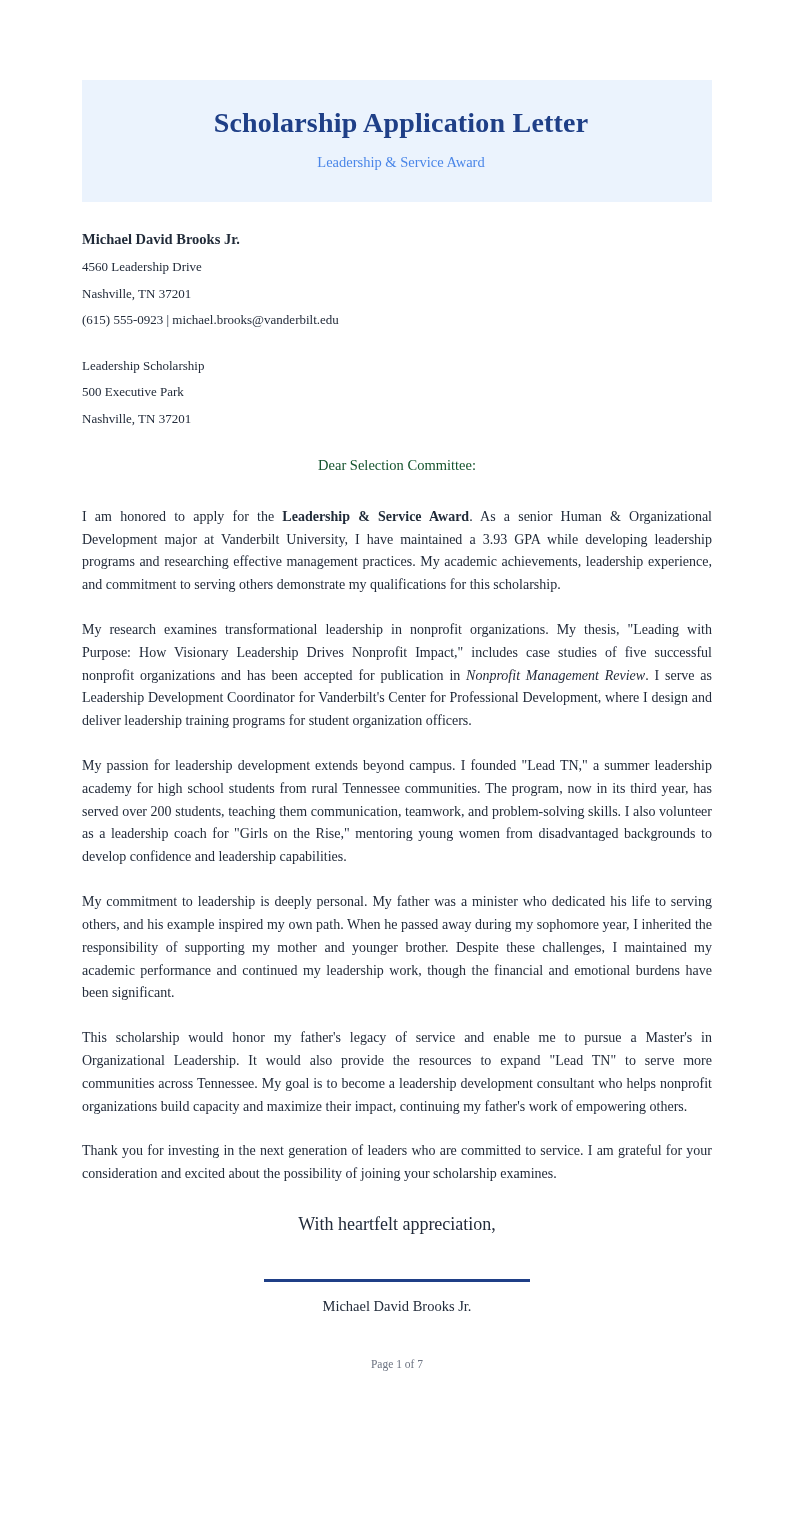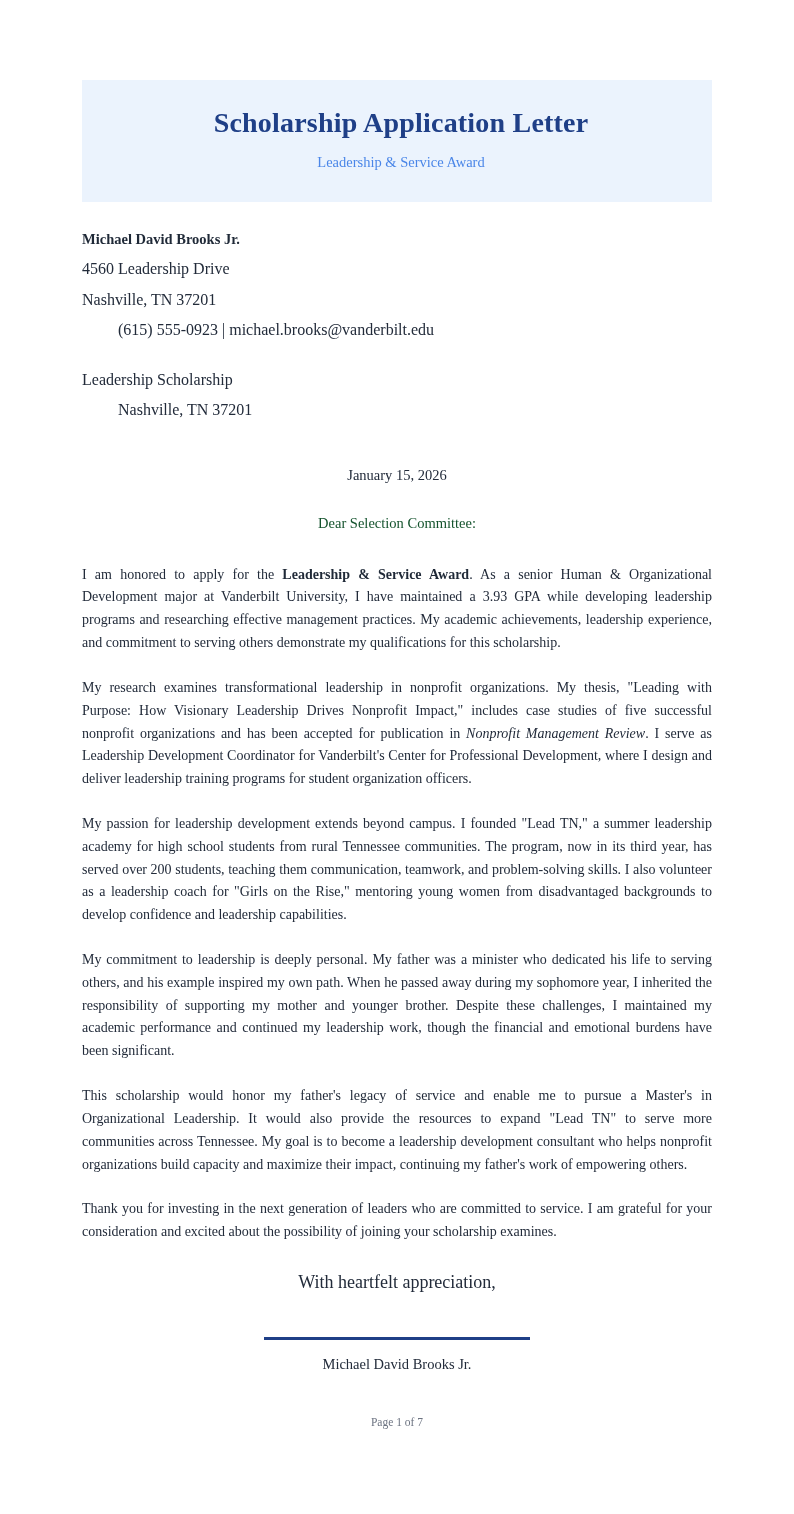--- a/index.html
+++ b/index.html
@@ -61,28 +61,27 @@
     margin-top: 28px;
   }
   .address-name {
     font-size: 14.5px;
     font-weight: bold;
     color: #1f2937;
     margin: 0 0 9px 0;
     line-height: 1.35;
   }
   .address-line {
-    font-size: 16px;
+    font-size: 13px;
     color: #222b3a;
     margin: 0 0 9px 0;
     line-height: 1.35;
   }
   .address-line:last-child {
     margin-bottom: 0;
-    margin-left: 36px;
   }
 
   
   .letter-date {
     margin: 44px 0 0 0;
     text-align: center;
     font-size: 14.5px;
     color: #222b3a;
     line-height: 1.4;
   }
@@ -169,24 +168,24 @@
 
     <div class="address-block sender">
       <p class="address-name">Michael David Brooks Jr.</p>
       <p class="address-line">4560 Leadership Drive</p>
       <p class="address-line">Nashville, TN 37201</p>
       <p class="address-line">(615) 555-0923 | michael.brooks@vanderbilt.edu</p>
     </div>
 
     <div class="address-block recipient">
       <p class="address-line">Leadership Scholarship</p>
+      <p class="address-line">500 Executive Park</p>
       <p class="address-line">Nashville, TN 37201</p>
     </div>
 
-    <p class="letter-date">January 15, 2026</p>
 
     <p class="letter-salutation">Dear Selection Committee:</p>
 
     <div class="letter-body">
 
       <p class="body-paragraph"><span>I am honored to apply for the </span><b>Leadership &amp; Service Award</b><span>. As a senior Human &amp; Organizational Development major at Vanderbilt University, I have maintained a 3.93 GPA while developing leadership programs and researching effective management practices. My academic achievements, leadership experience, and commitment to serving others demonstrate my qualifications for this scholarship.</span></p>
 
       <p class="body-paragraph"><span>My research examines transformational leadership in nonprofit organizations. My thesis, "Leading with Purpose: How Visionary Leadership Drives Nonprofit Impact," includes case studies of five successful nonprofit organizations and has been accepted for publication in </span><i>Nonprofit Management Review</i><span>. I serve as Leadership Development Coordinator for Vanderbilt's Center for Professional Development, where I design and deliver leadership training programs for student organization officers.</span></p>
 
       <p class="body-paragraph">My passion for leadership development extends beyond campus. I founded "Lead TN," a summer leadership academy for high school students from rural Tennessee communities. The program, now in its third year, has served over 200 students, teaching them communication, teamwork, and problem-solving skills. I also volunteer as a leadership coach for "Girls on the Rise," mentoring young women from disadvantaged backgrounds to develop confidence and leadership capabilities.</p>

